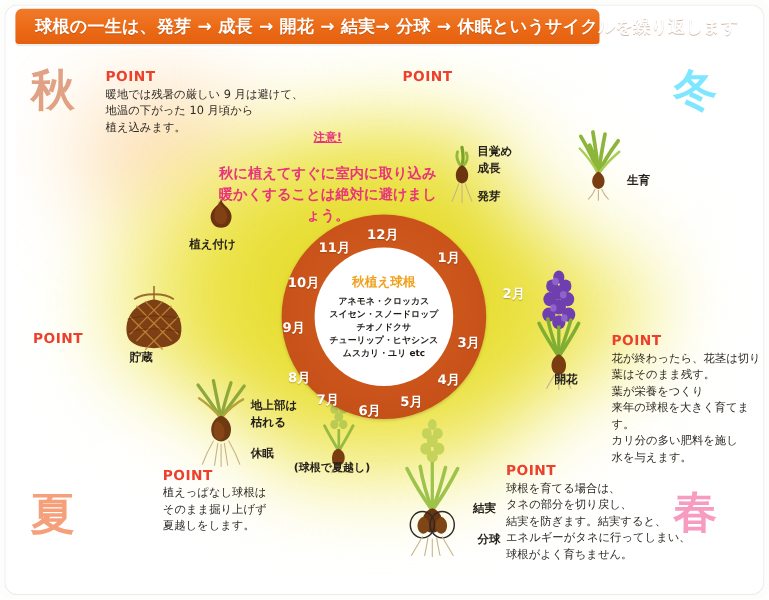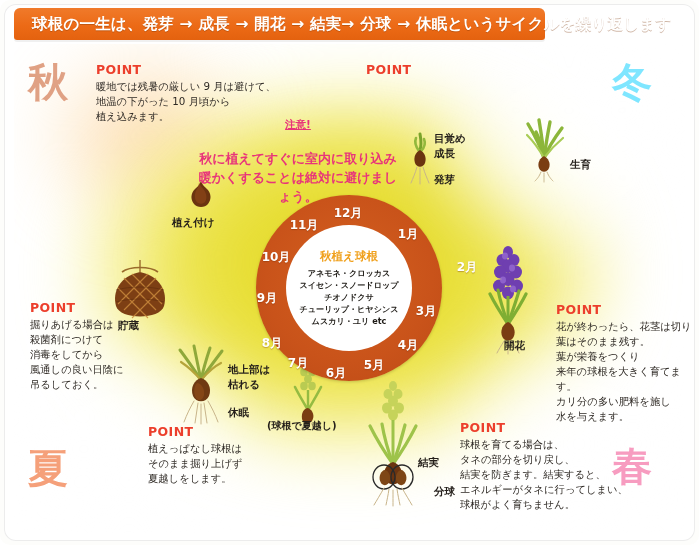--- a/index.html
+++ b/index.html
@@ -136,21 +136,21 @@
   }
   
   .stage-label{
     position:absolute;color:#241f1a;font-size:10.5px;font-weight:bold;
     line-height:1.4;white-space:pre-line;
   }
   #stage-planting{left:172px;top:215px;}
   #stage-wake{left:434px;top:131px;}
   #stage-grow{left:570px;top:157px;}
   #stage-bloom{left:504px;top:338px;}
-  #stage-fruit{left:418px;top:455px;}
+  #stage-fruit{left:430px;top:455px;}
   #stage-divide{left:434px;top:484px;}
   #stage-wither{left:228px;top:362px;}
   #stage-dormant{left:228px;top:405px;}
   #stage-storage{left:118px;top:318px;}
   .stage-sub{font-size:10px;font-weight:bold;}
   
   .art{position:absolute;}
   svg{display:block;overflow:visible;}
 </style>
 </head>
@@ -406,25 +406,20 @@
 地温の下がった 10 月頃から
 植え込みます。</div>
   </div>
 
   <div class="point" id="point-cold">
     <div class="point-label">POINT</div>
   </div>
 
   <div class="point" id="point-storage">
     <div class="point-label">POINT</div>
-    <div class="point-body">掘りあげる場合は
-殺菌剤につけて
-消毒をしてから
-風通しの良い日陰に
-吊るしておく。</div>
   </div>
 
   <div class="point" id="point-leave">
     <div class="point-label">POINT</div>
     <div class="point-body">植えっぱなし球根は
 そのまま掘り上げず
 夏越しをします。</div>
   </div>
 
   <div class="point" id="point-afterbloom">

